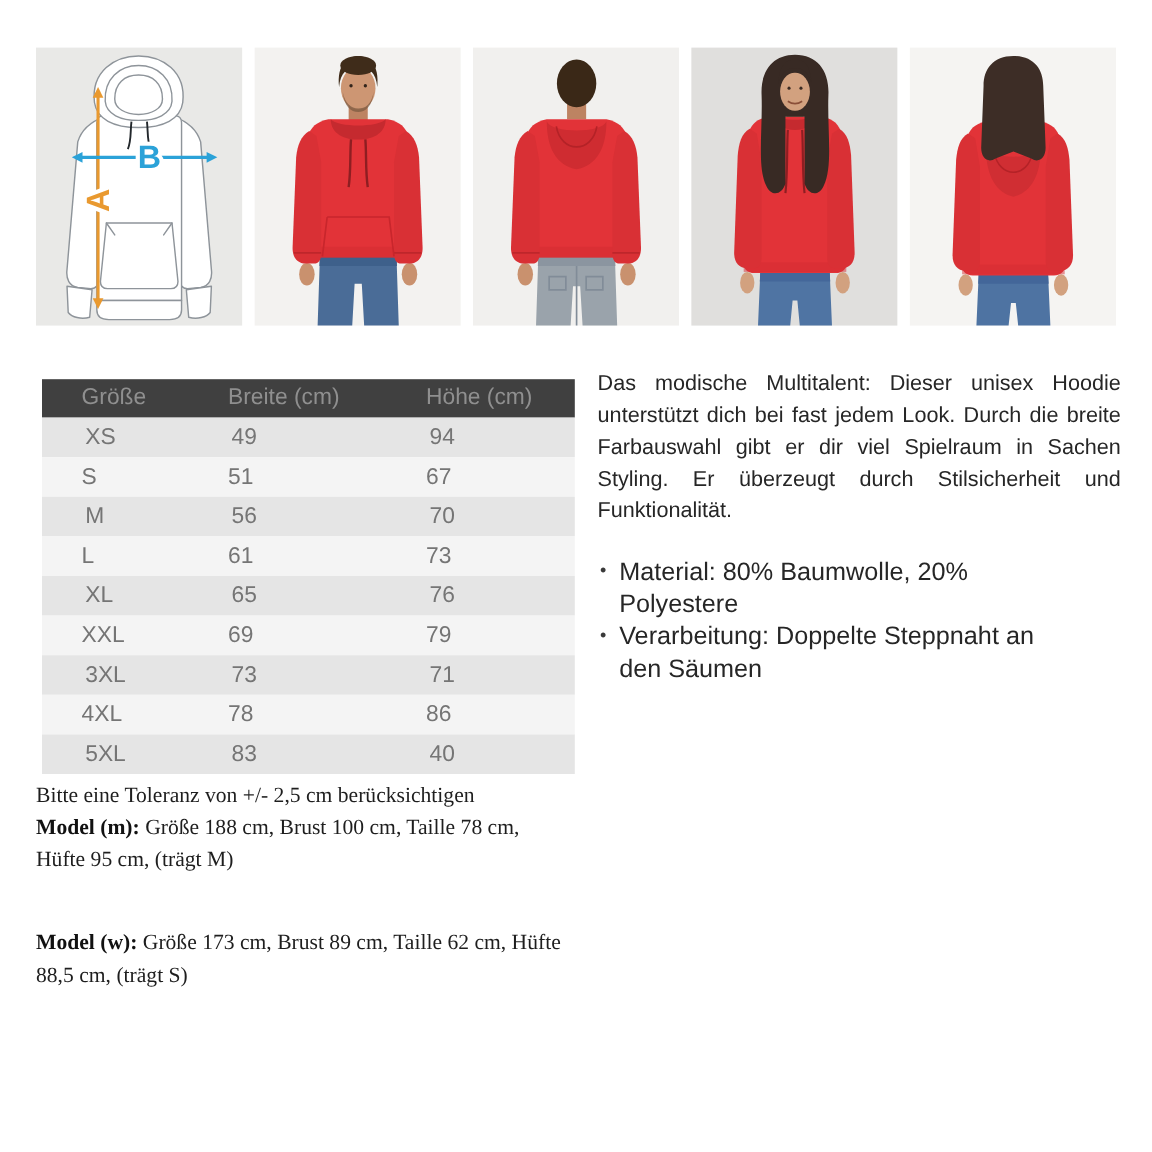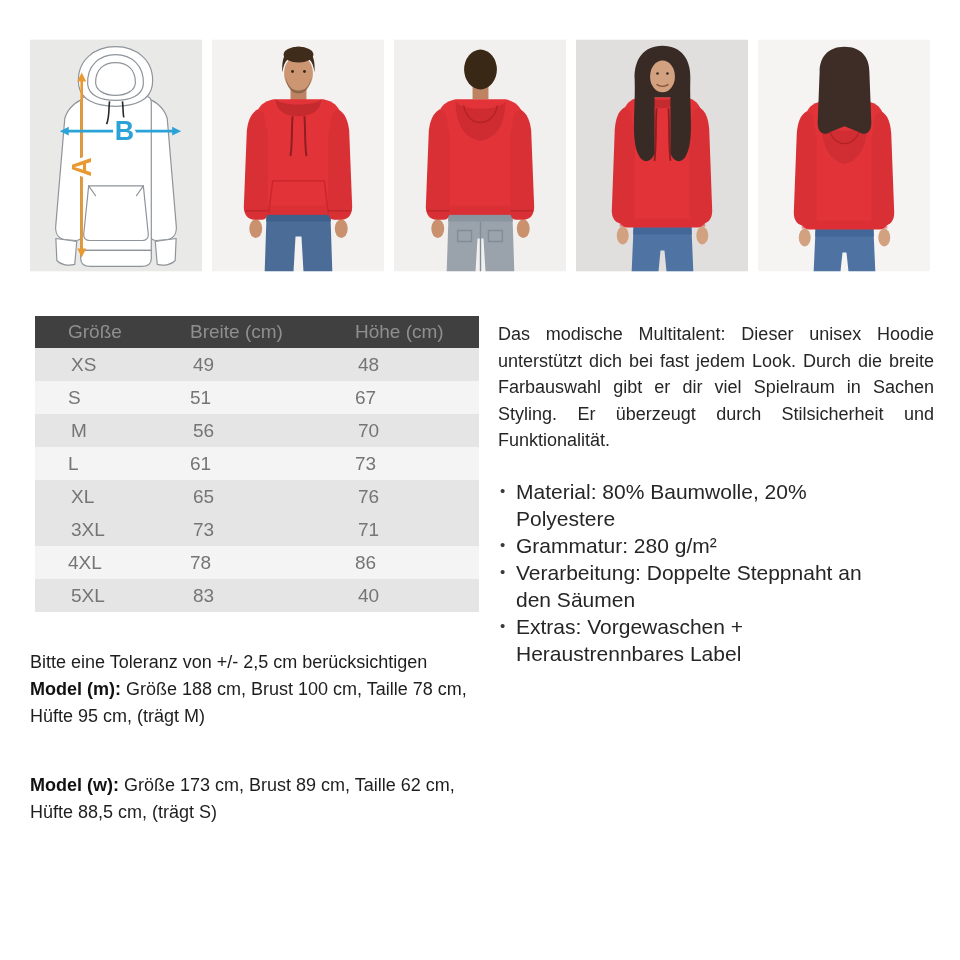--- a/index.html
+++ b/index.html
@@ -20,26 +20,26 @@
   .size-table{position:absolute;left:35px;top:316px;width:444px;font-size:19px;}
   .trow{display:grid;grid-template-columns:122px 165px 1fr;align-items:center;
         padding-left:33px;height:33px;}
   .trow.thead{height:32px;background:#404040;color:#8f8f8f;}
   .trow.r-dark{background:#e5e5e5;color:#757575;padding-left:36px;}
   .trow.r-light{background:#f4f4f4;color:#757575;}
 
   
   .left-notes{position:absolute;left:30px;top:649px;width:438px;
     font-size:18px;line-height:27px;color:#1e1e1e;}
-  .left-notes p{margin:0;}
+  .left-notes p{margin:0;font-family:Liberation Serif, serif;}
   .left-notes .model-w{margin-top:42px;}
   .left-notes strong{color:#111;}
 
   
-  .right-col{position:absolute;left:498px;top:321px;width:436px;color:#262626;}
+  .right-col{position:absolute;left:498px;top:306px;width:436px;color:#262626;}
   .right-col .desc{margin:0;font-size:18px;line-height:26.5px;text-align:justify;}
   .right-col ul{list-style:none;margin:24px 0 0 0;padding:0;width:396px;
     font-size:21px;line-height:27px;}
   .right-col li{position:relative;padding-left:18px;}
   .right-col li::before{content:"\2022";position:absolute;left:2px;top:-1px;
     color:#3a3a3a;font-size:15px;}
 </style>
 </head>
 <body>
 
@@ -176,41 +176,46 @@
 
 <div class="size-table">
   <div class="trow thead">
     <div>Größe</div>
     <div>Breite (cm)</div>
     <div>Höhe (cm)</div>
   </div>
   <div class="trow r-dark">
     <div>XS</div>
       <div>49</div>
-      <div>48</div>
+      <div>94</div>
   </div>
   <div class="trow r-light">
     <div>S</div>
       <div>51</div>
       <div>67</div>
   </div>
   <div class="trow r-dark">
     <div>M</div>
       <div>56</div>
       <div>70</div>
   </div>
   <div class="trow r-light">
     <div>L</div>
       <div>61</div>
       <div>73</div>
   </div>
   <div class="trow r-dark">
     <div>XL</div>
       <div>65</div>
       <div>76</div>
+  </div>
+  <div class="trow r-light">
+    <div>XXL</div>
+      <div>69</div>
+      <div>79</div>
   </div>
   <div class="trow r-dark">
     <div>3XL</div>
       <div>73</div>
       <div>71</div>
   </div>
   <div class="trow r-light">
     <div>4XL</div>
       <div>78</div>
       <div>86</div>
@@ -225,17 +230,15 @@
 <div class="left-notes">
   <p>Bitte eine Toleranz von +/- 2,5 cm berücksichtigen</p>
   <p><strong>Model (m):</strong> <span>Größe 188 cm, Brust 100 cm, Taille 78 cm, Hüfte 95 cm, (trägt M)</span></p>
   <p class="model-w"><strong>Model (w):</strong> <span>Größe 173 cm, Brust 89 cm, Taille 62 cm, Hüfte 88,5 cm, (trägt S)</span></p>
 </div>
 
 <div class="right-col">
   <p class="desc">Das modische Multitalent: Dieser unisex Hoodie unterstützt dich bei fast jedem Look. Durch die breite Farbauswahl gibt er dir viel Spielraum in Sachen Styling. Er überzeugt durch Stilsicherheit und Funktionalität.</p>
   <ul>
     <li>Material: 80% Baumwolle, 20% Polyestere</li>
-    <li>Grammatur: 280 g/m²</li>
     <li>Verarbeitung: Doppelte Steppnaht an den Säumen</li>
-    <li>Extras: Vorgewaschen + Heraustrennbares Label</li>
   </ul>
 </div>
 
 </body></html>

